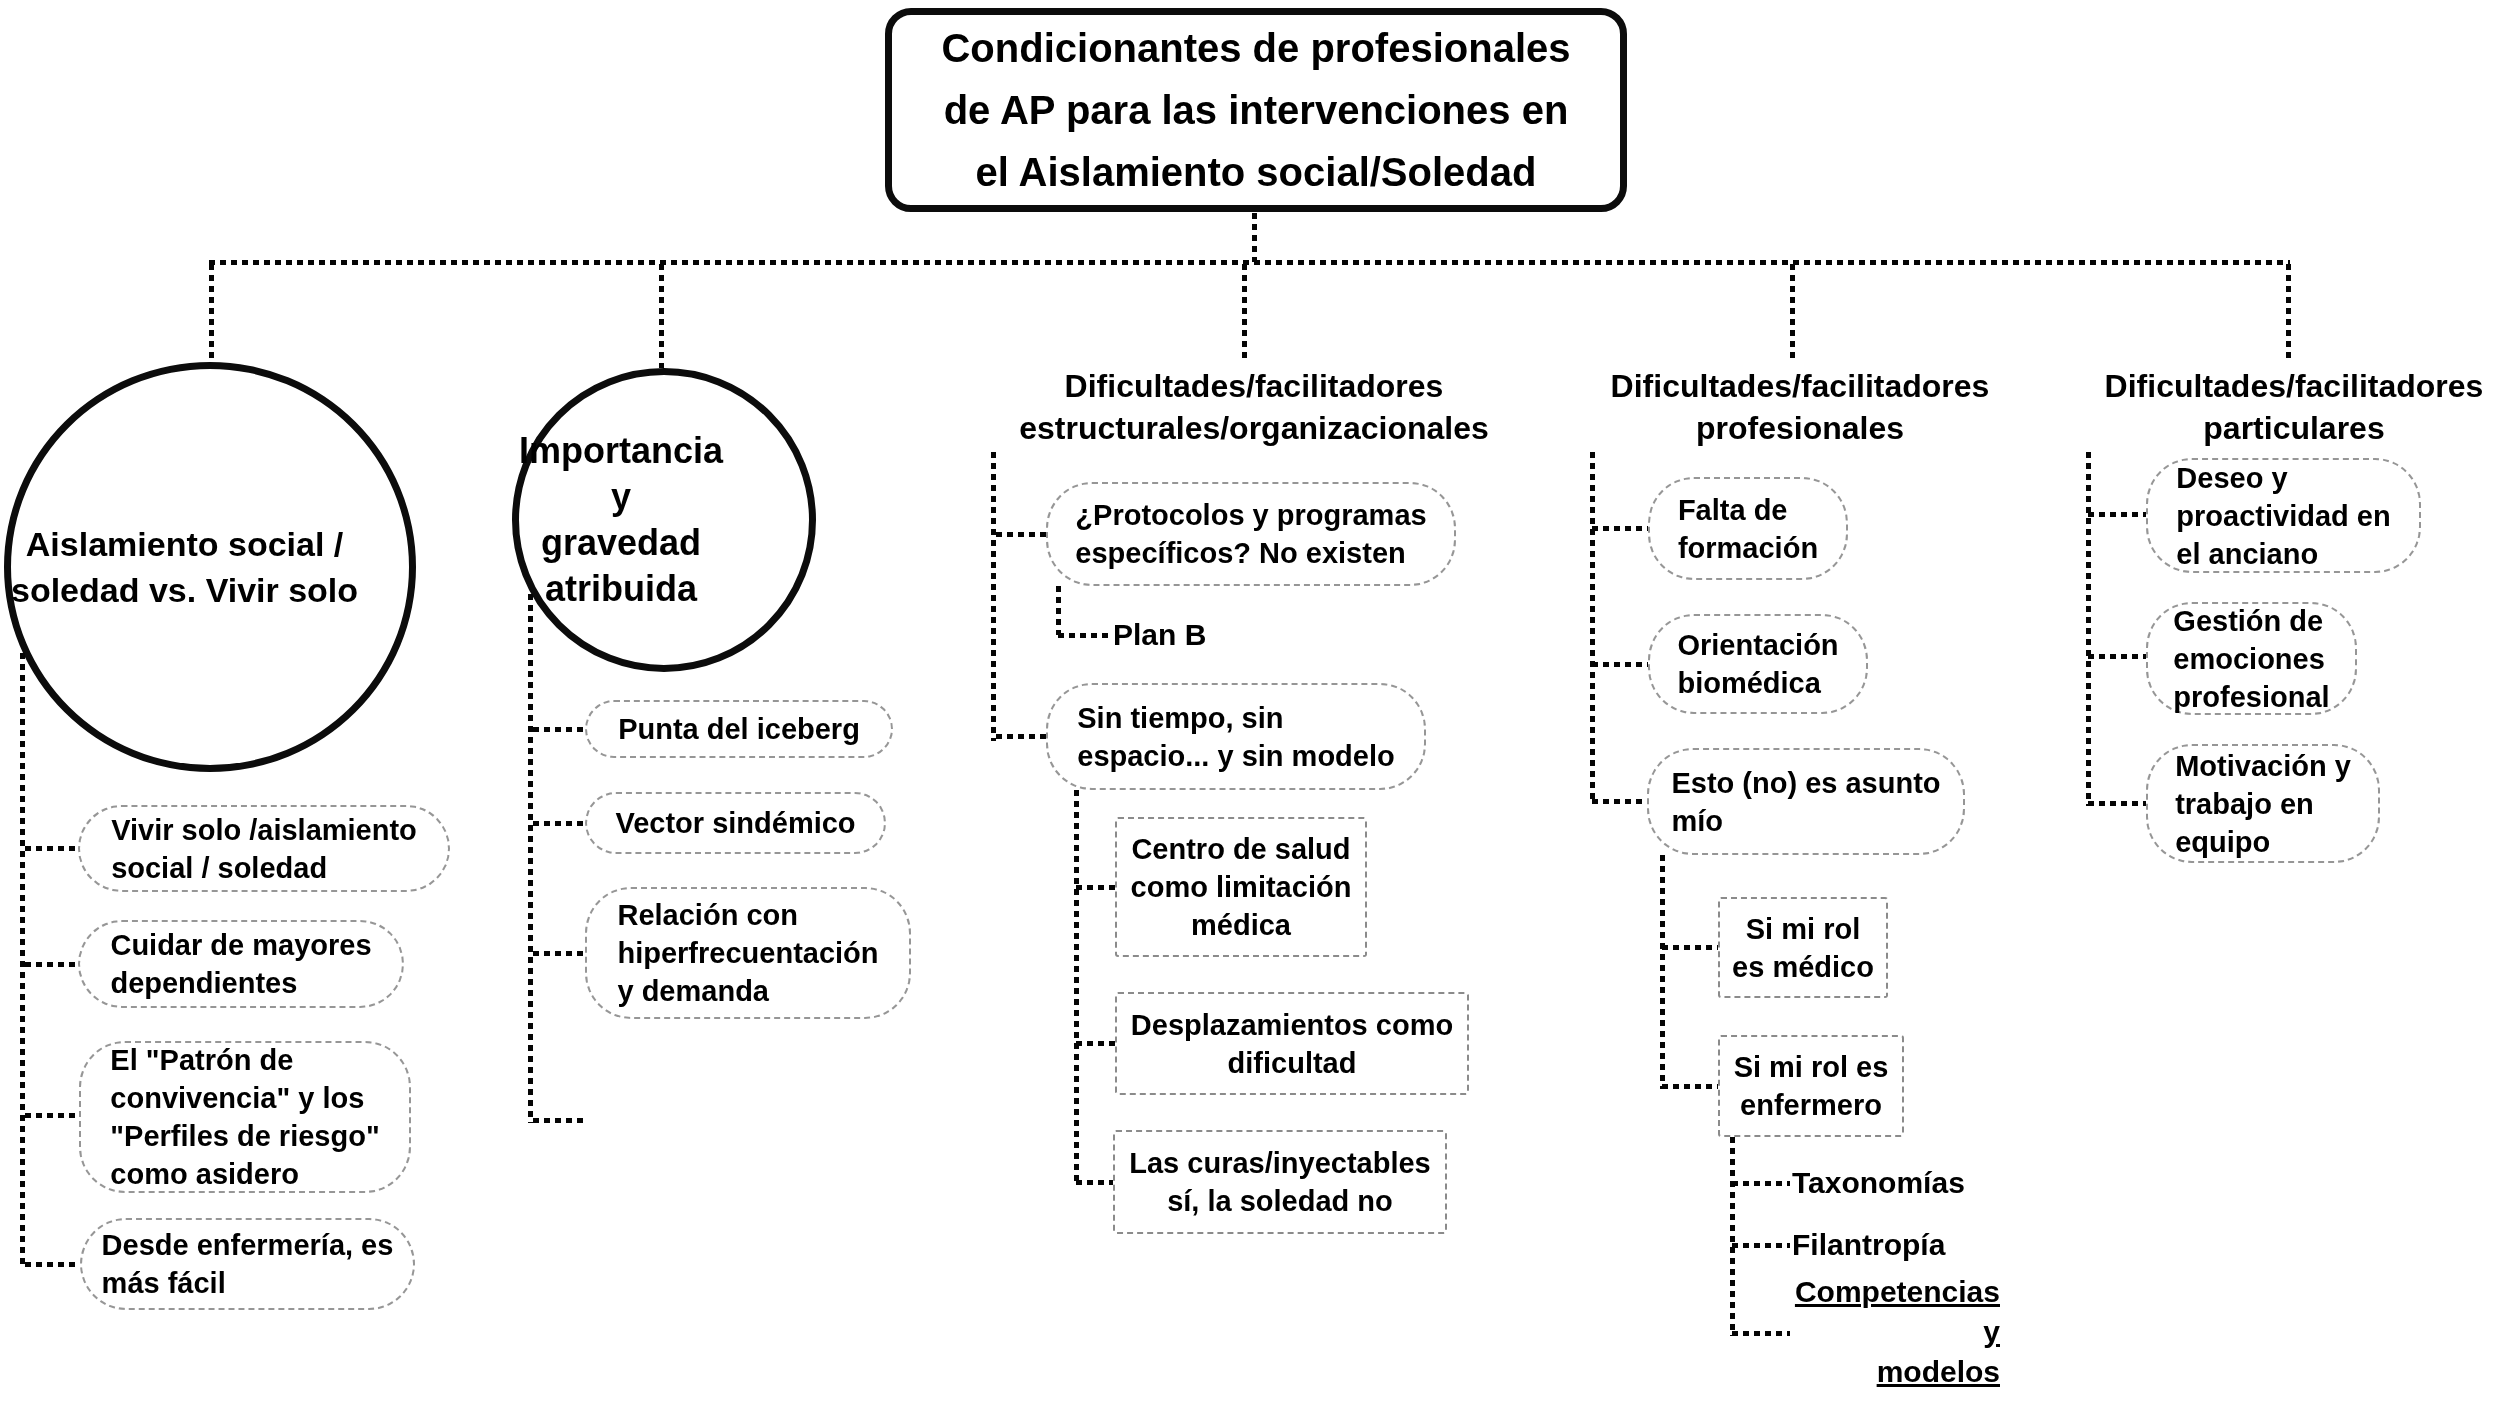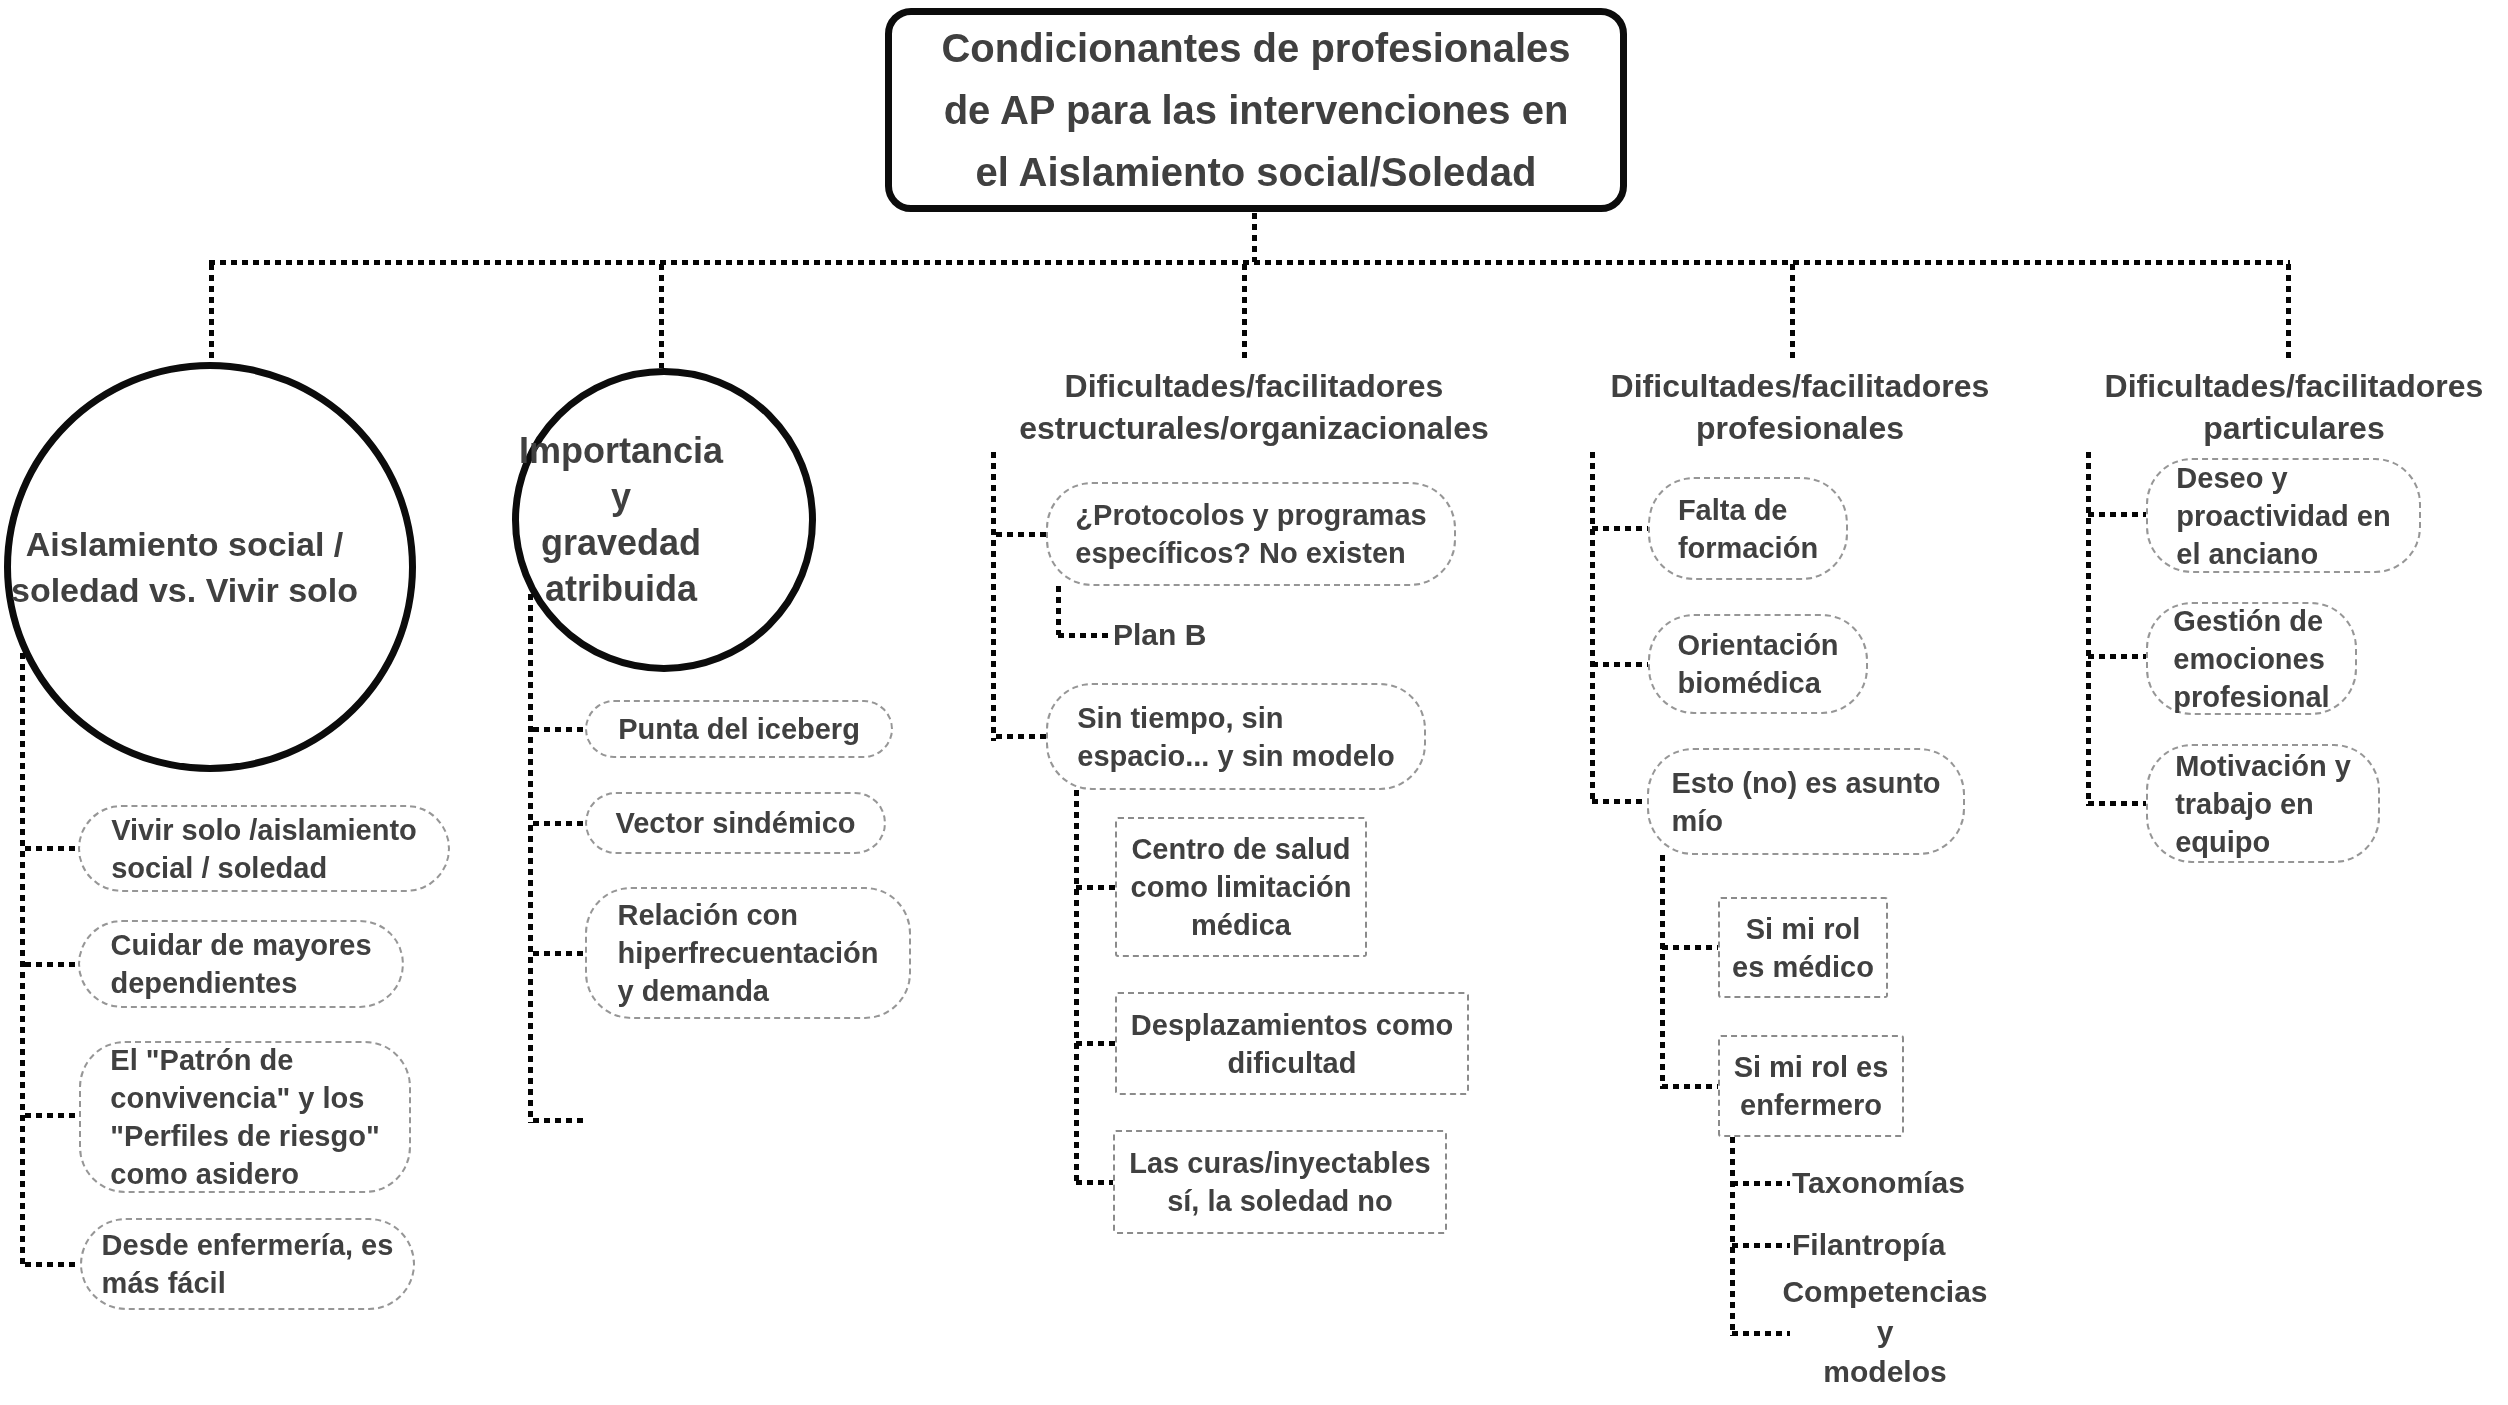--- a/index.html
+++ b/index.html
@@ -1,19 +1,19 @@
 <!DOCTYPE html>
 <html><head>
 <meta charset="utf-8">
 <style>
   html,body{margin:0;padding:0;background:#ffffff;}
   #canvas{
     position:relative;width:2508px;height:1405px;background:#ffffff;
     font-family:"Liberation Sans","DejaVu Sans",sans-serif;
-    color:#404040;overflow:hidden;
+    color:#000000;overflow:hidden;
   }
   .bindtext{white-space:pre-line;}
   
   .titlebox{
     position:absolute;box-sizing:border-box;
     border:7px solid #0c0c0c;border-radius:26px;background:#fff;
     display:flex;align-items:center;justify-content:center;text-align:center;
     font-weight:bold;font-size:40px;line-height:62px;
   }
   
@@ -41,21 +41,21 @@
   .snode{
     position:absolute;box-sizing:border-box;background:#fff;
     border:2px dashed #8b8b8b;border-radius:3px;
     display:flex;align-items:center;justify-content:center;text-align:center;
     font-weight:bold;font-size:29px;line-height:38px;padding:0 6px;
   }
   
   .plainleaf{
     position:absolute;font-weight:bold;font-size:30px;line-height:40px;
   }
-  .plainleaf.center{text-align:center;}
+  .plainleaf.center{text-align:right;text-decoration:underline;}
   
   .hline{
     position:absolute;height:5px;
     background:repeating-linear-gradient(to right,#050505 0 6px,transparent 6px 11px);
   }
   .vline{
     position:absolute;width:5px;
     background:repeating-linear-gradient(to bottom,#050505 0 6px,transparent 6px 11px);
   }
 </style>

